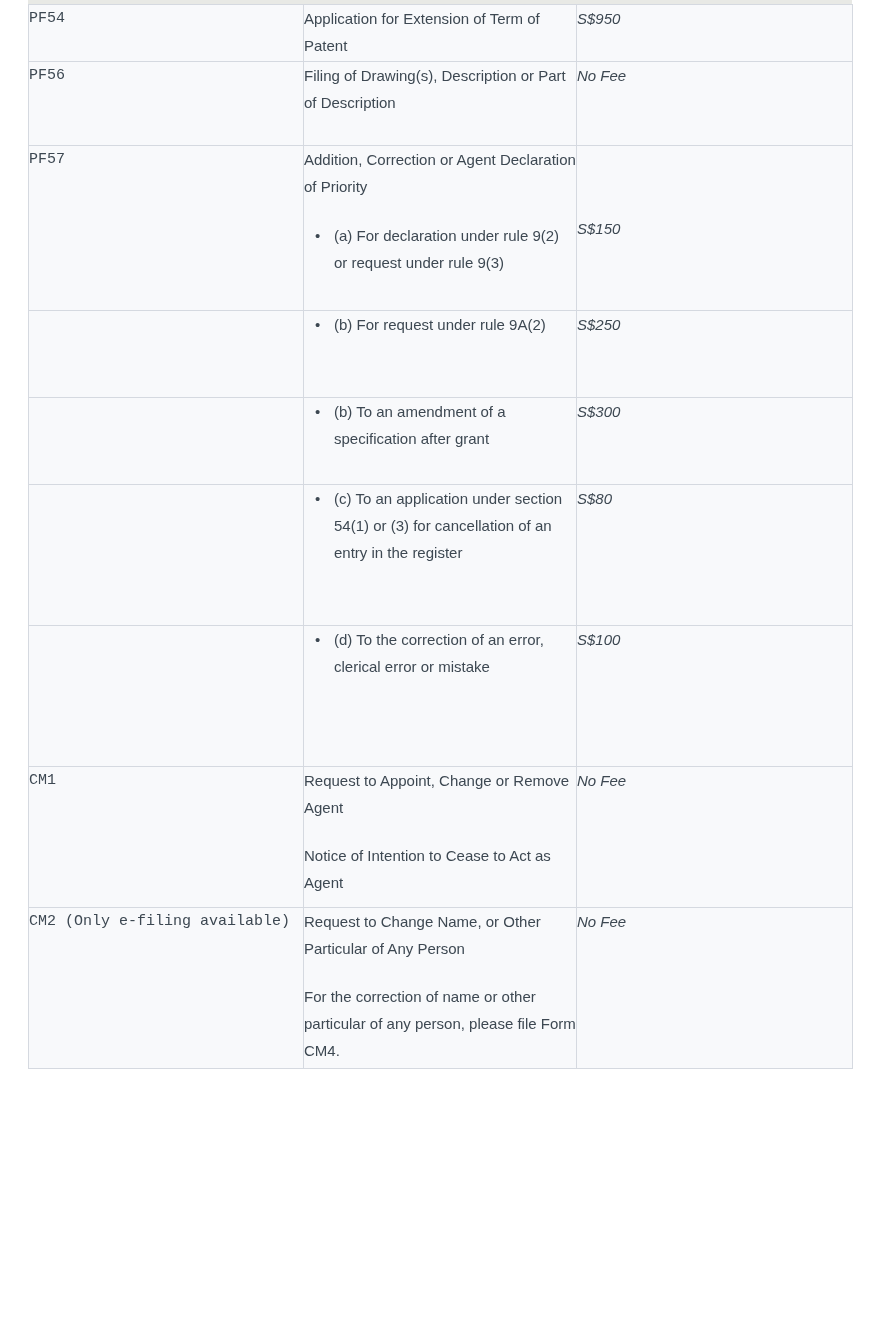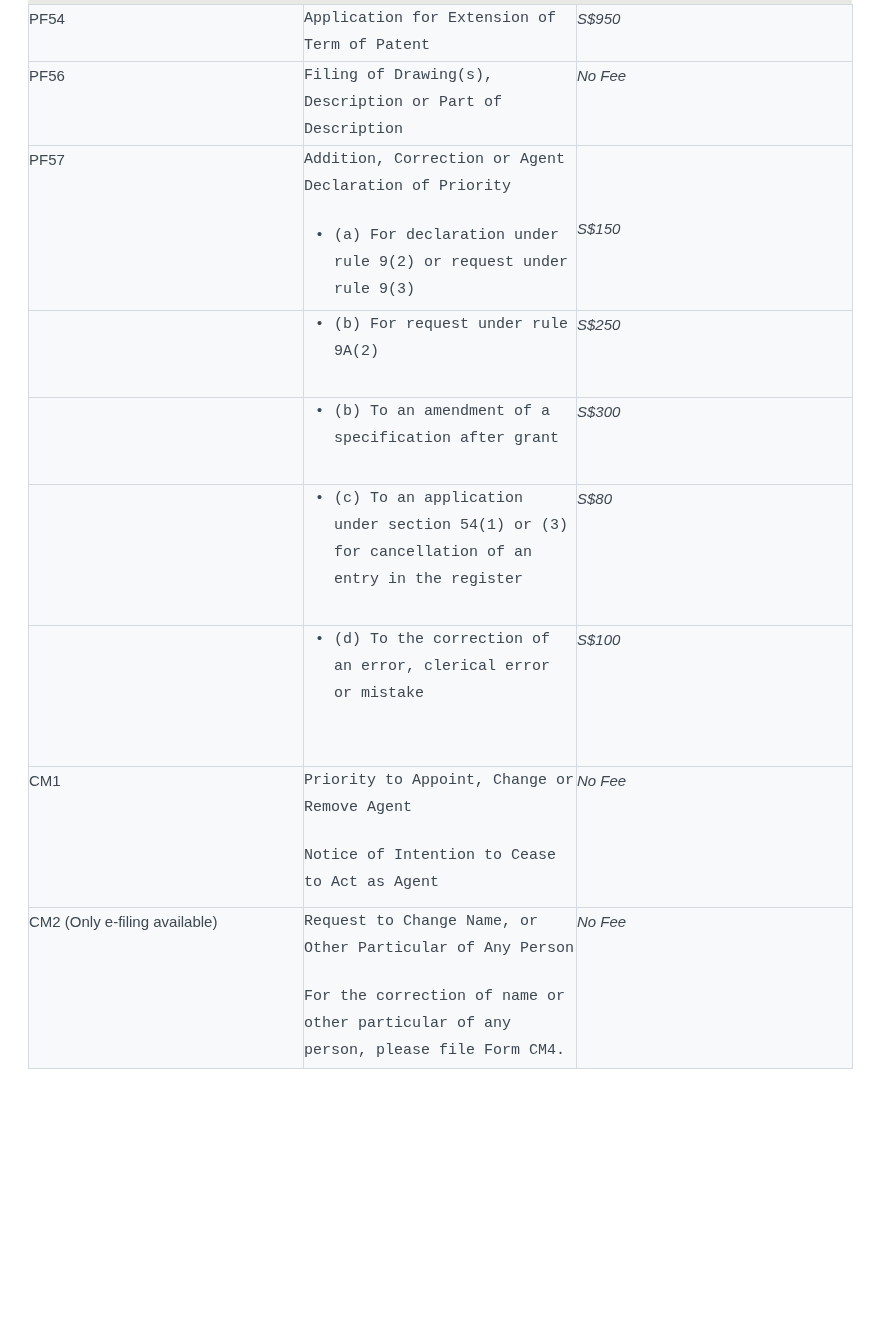--- a/index.html
+++ b/index.html
@@ -54,22 +54,22 @@
   table.fee-table td {
     border: 1px solid #d5d9e0;
     background: #f8f9fb;
     vertical-align: top;
     padding: 0;
     font-size: 15px;
     line-height: 27px;
     color: #3d4852;
   }
 
-  td.cell-form   { padding: 14px 20px 16px 22px; }
-  td.cell-desc   { padding: 14px 22px 16px 19px; font-family: Liberation Mono, monospace; }
+  td.cell-form   { padding: 14px 20px 16px 22px; font-family: Liberation Mono, monospace; }
+  td.cell-desc   { padding: 14px 22px 16px 19px; }
   td.cell-fee    { padding: 14px 18px 16px 20px; font-style: italic; }
 
   
   td.cell-fee.mid { vertical-align: middle; padding-top: 0; padding-bottom: 0; }
 
   .lede {
     margin: 0;
   }
   .lede + .blist {
     margin-top: 22px;
@@ -236,21 +236,21 @@
           <td class="cell-fee">
             <span>S$100</span>
           </td>
         </tr>
 
         <tr class="r-cm1">
           <td class="cell-form">
             <span>CM1</span>
           </td>
           <td class="cell-desc">
-            <p class="para">Priority to Appoint, Change or Remove Agent</p>
+            <p class="para">Request to Appoint, Change or Remove Agent</p>
             <p class="para">Notice of Intention to Cease to Act as Agent</p>
           </td>
           <td class="cell-fee">
             <span>No Fee</span>
           </td>
         </tr>
 
         <tr class="r-cm2">
           <td class="cell-form">
             <span>CM2 (Only e-filing available)</span>

